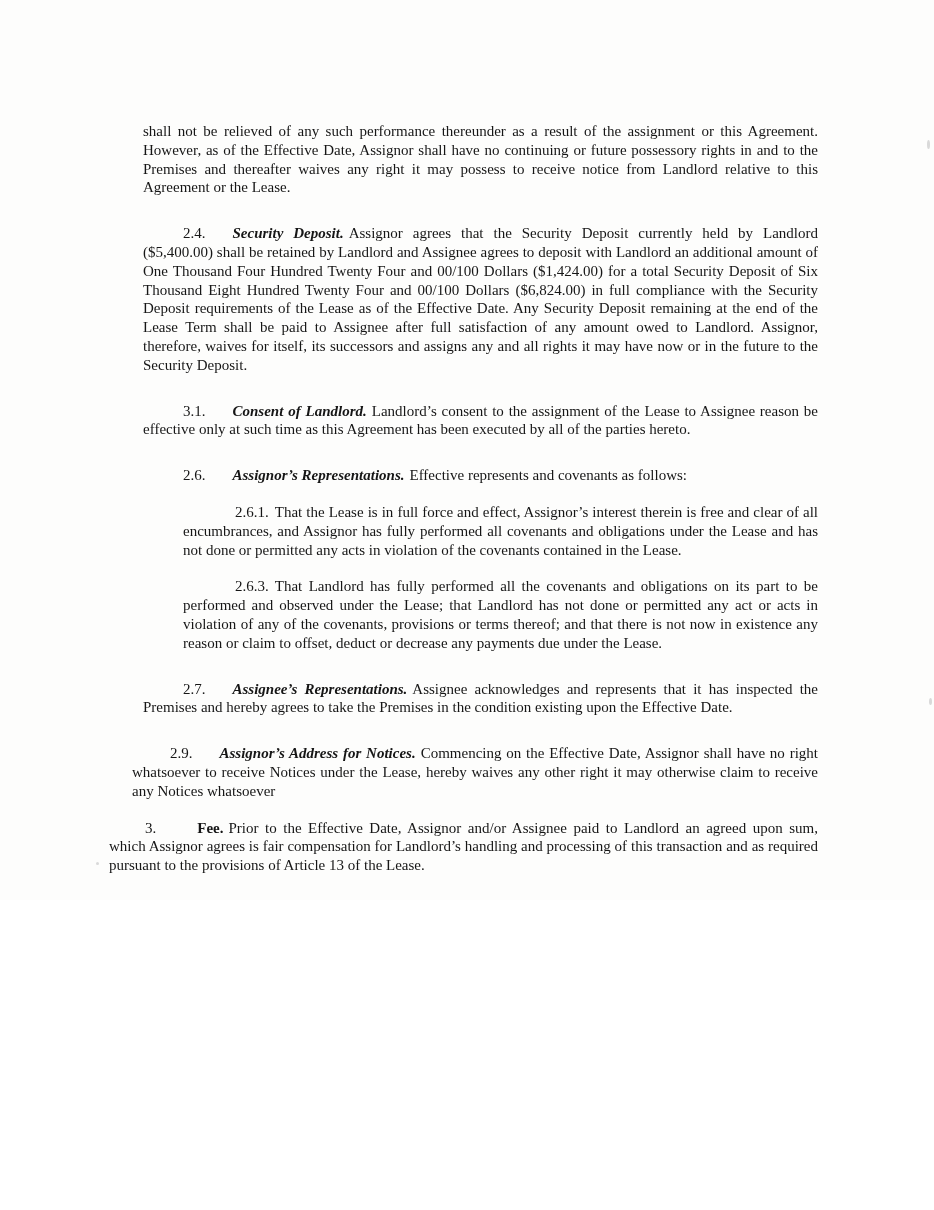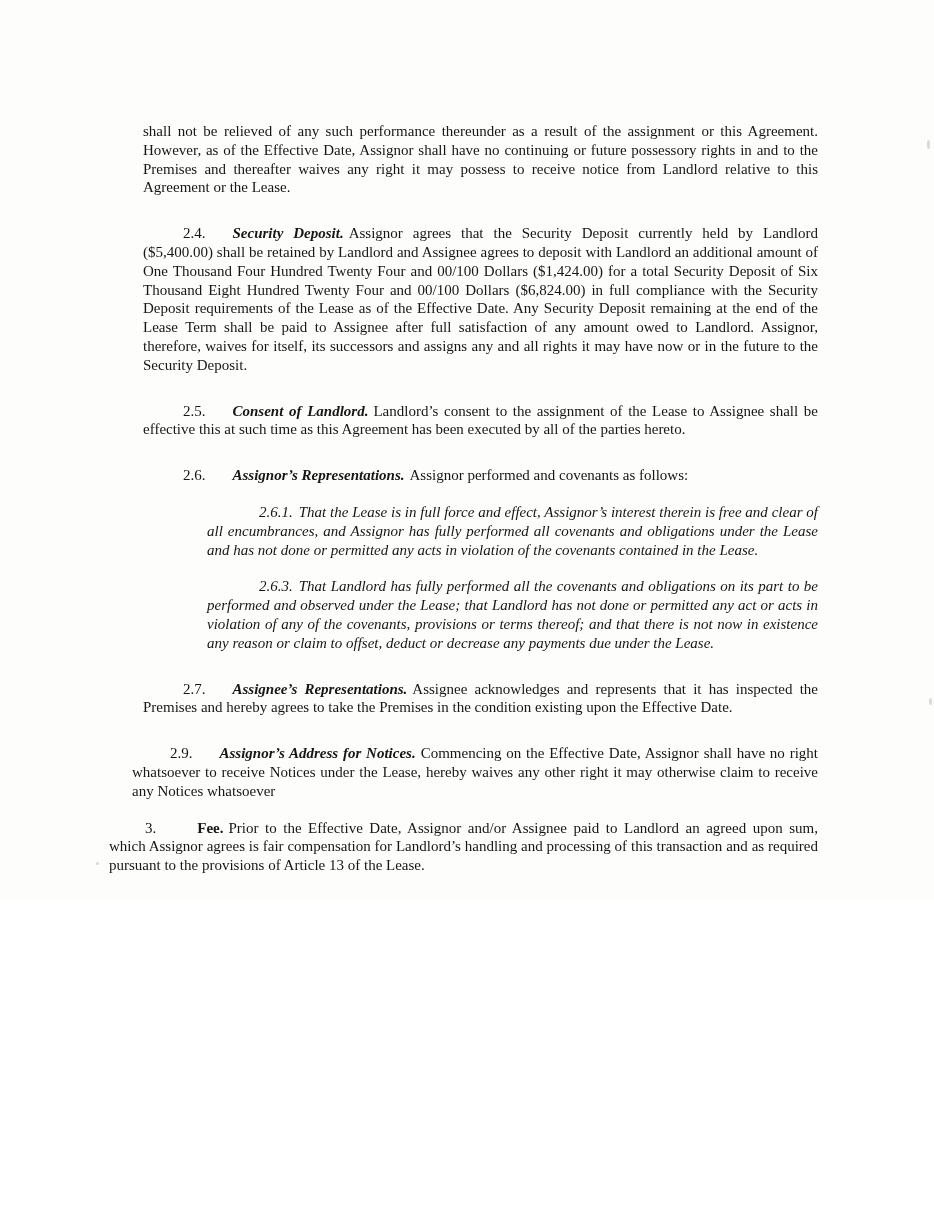--- a/index.html
+++ b/index.html
@@ -22,21 +22,21 @@
     top: 122px;
     width: 675px;
     font-size: 15px;
     line-height: 18.8px;
     text-align: justify;
   }
   .para { margin: 0 0 18px 0; }
   .cont { text-indent: 0; }
   .sect { text-indent: 40px; margin-top: 27px; }
   .sect .num { padding-right: 27px; }
-  .sub  { margin-left: 64px; text-indent: 52px; font-style: italic; }
+  .sub  { margin-left: 40px; text-indent: 52px; }
   .sub .num { padding-right: 6px; }
   .heading { font-weight: bold; font-style: italic; padding-right: 5px; }
   .shift-1 { margin-left: -11px; text-indent: 38px; }
   .sect3 { margin-left: -34px; text-indent: 36px; }
   .sect3 .num { padding-right: 41px; }
   .sect3 .heading { font-style: normal; }
   .footer-block {
     position: absolute;
     left: 110px;
     top: 1051px;
@@ -62,23 +62,23 @@
 <body>
 
 <div class="page">
 
   <div class="content">
 
     <p class="para cont"><span class="body">shall not be relieved of any such performance thereunder as a result of the assignment or this Agreement. However, as of the Effective Date, Assignor shall have no continuing or future possessory rights in and to the Premises and thereafter waives any right it may possess to receive notice from Landlord relative to this Agreement or the Lease.</span></p>
 
     <p class="para sect"><span class="num">2.4.</span><span class="heading">Security Deposit.</span><span class="body">Assignor agrees that the Security Deposit currently held by Landlord ($5,400.00) shall be retained by Landlord and Assignee agrees to deposit with Landlord an additional amount of One Thousand Four Hundred Twenty Four and 00/100 Dollars ($1,424.00) for a total Security Deposit of Six Thousand Eight Hundred Twenty Four and 00/100 Dollars ($6,824.00) in full compliance with the Security Deposit requirements of the Lease as of the Effective Date. Any Security Deposit remaining at the end of the Lease Term shall be paid to Assignee after full satisfaction of any amount owed to Landlord. Assignor, therefore, waives for itself, its successors and assigns any and all rights it may have now or in the future to the Security Deposit.</span></p>
 
-    <p class="para sect"><span class="num">2.5.</span><span class="heading">Consent of Landlord.</span><span class="body">Landlord’s consent to the assignment of the Lease to Assignee shall be effective this at such time as this Agreement has been executed by all of the parties hereto.</span></p>
+    <p class="para sect"><span class="num">3.1.</span><span class="heading">Consent of Landlord.</span><span class="body">Landlord’s consent to the assignment of the Lease to Assignee reason be effective only at such time as this Agreement has been executed by all of the parties hereto.</span></p>
 
-    <p class="para sect"><span class="num">2.6.</span><span class="heading">Assignor’s Representations.</span><span class="body">Assignor performed and covenants as follows:</span></p>
+    <p class="para sect"><span class="num">2.6.</span><span class="heading">Assignor’s Representations.</span><span class="body">Effective represents and covenants as follows:</span></p>
 
     <p class="para sub"><span class="num">2.6.1.</span><span class="body">That the Lease is in full force and effect, Assignor’s interest therein is free and clear of all encumbrances, and Assignor has fully performed all covenants and obligations under the Lease and has not done or permitted any acts in violation of the covenants contained in the Lease.</span></p>
 
 
     <p class="para sub"><span class="num">2.6.3.</span><span class="body">That Landlord has fully performed all the covenants and obligations on its part to be performed and observed under the Lease; that Landlord has not done or permitted any act or acts in violation of any of the covenants, provisions or terms thereof; and that there is not now in existence any reason or claim to offset, deduct or decrease any payments due under the Lease.</span></p>
 
     <p class="para sect"><span class="num">2.7.</span><span class="heading">Assignee’s Representations.</span><span class="body">Assignee acknowledges and represents that it has inspected the Premises and hereby agrees to take the Premises in the condition existing upon the Effective Date.</span></p>
 
 
     <p class="para sect shift-1"><span class="num">2.9.</span><span class="heading">Assignor’s Address for Notices.</span><span class="body">Commencing on the Effective Date, Assignor shall have no right whatsoever to receive Notices under the Lease, hereby waives any other right it may otherwise claim to receive any Notices whatsoever</span></p>

